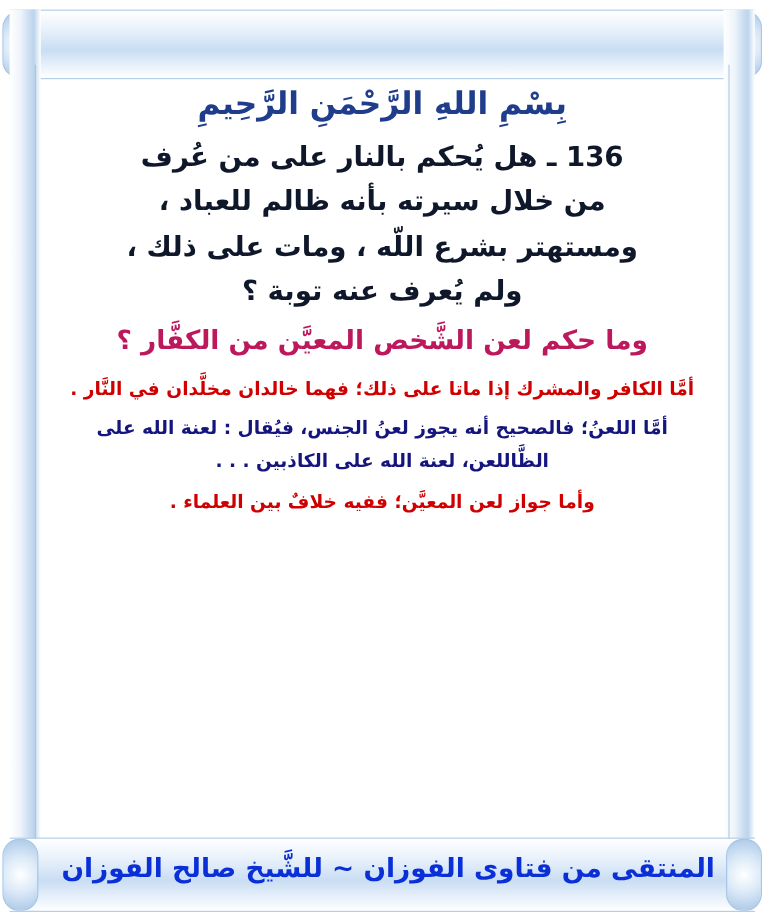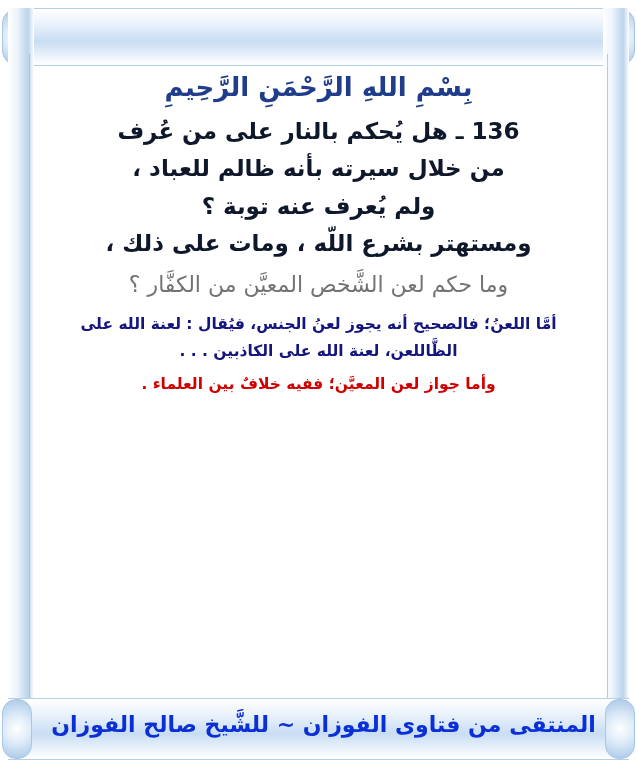--- a/index.html
+++ b/index.html
@@ -112,22 +112,22 @@
     font-weight: bold;
     font-size: 23px;
     line-height: 1.62;
     margin: 6px 0 2px 0;
     direction: rtl;
   }
   .question .line { display: block; white-space: nowrap; }
 
   .question-2 {
     font-family: "DejaVu Sans", sans-serif;
-    color: #737373;
-    font-weight: normal;
+    color: #be185d;
+    font-weight: bold;
     font-size: 22px;
     line-height: 1.5;
     margin: 6px 0 10px 0;
     direction: rtl;
   }
 
   .answer {
     direction: rtl;
     font-family: "DejaVu Sans", sans-serif;
     font-size: 15.5px;
@@ -182,27 +182,28 @@
       <div class="roll-cap r"></div>
     </div>
 
     <div class="content">
 
       <div class="basmala">بِسْمِ اللهِ الرَّحْمَنِ الرَّحِيمِ</div>
 
       <div class="question">
         <span class="line">136 ـ هل يُحكم بالنار على من عُرف</span>
         <span class="line">من خلال سيرته بأنه ظالم للعباد ،</span>
+        <span class="line">ومستهتر بشرع اللّه ، ومات على ذلك ،</span>
         <span class="line">ولم يُعرف عنه توبة ؟</span>
-        <span class="line">ومستهتر بشرع اللّه ، ومات على ذلك ،</span>
       </div>
 
       <div class="question-2">وما حكم لعن الشَّخص المعيَّن من الكفَّار ؟</div>
 
       <div class="answer">
+        <p class="red">أمَّا الكافر والمشرك إذا ماتا على ذلك؛ فهما خالدان مخلَّدان في النَّار .</p>
         <p class="navy">أمَّا اللعنُ؛ فالصحيح أنه يجوز لعنُ الجنس، فيُقال : لعنة الله على الظَّاللعن، لعنة الله على الكاذبين . . .</p>
         <p class="red">وأما جواز لعن المعيَّن؛ ففيه خلافٌ بين العلماء .</p>
       </div>
 
     </div>
 
     <div class="footer">المنتقى من فتاوى الفوزان ~ للشَّيخ صالح الفوزان</div>
 
   </div>
 </div>

